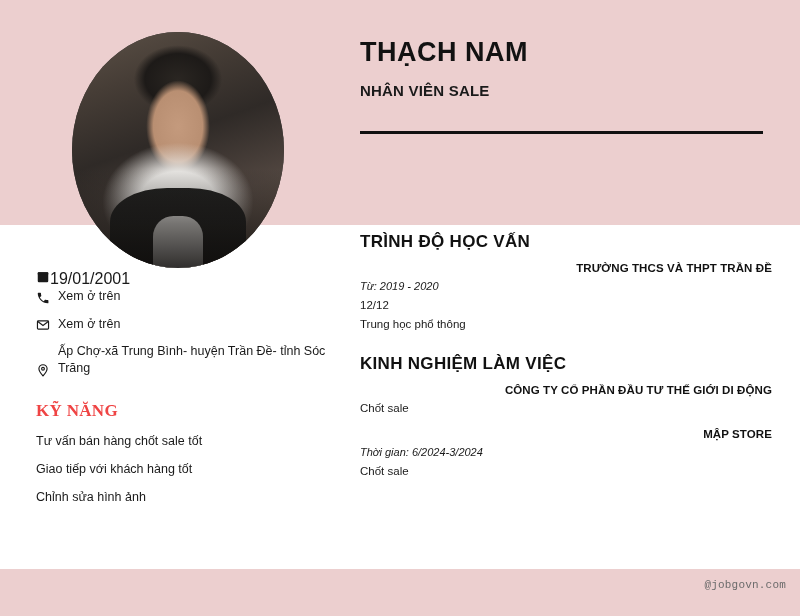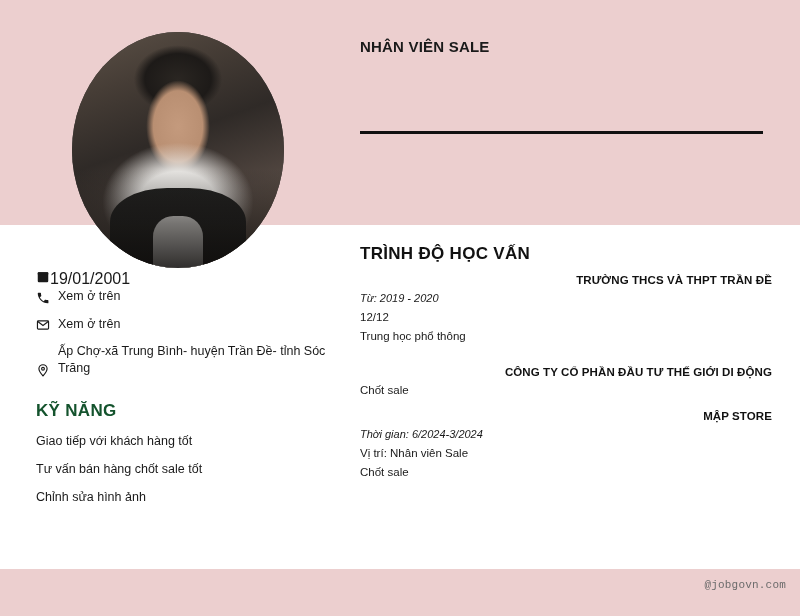--- a/index.html
+++ b/index.html
@@ -135,36 +135,37 @@
   .row-inline {
     display: flex;
     align-items: flex-start;
   }
   .col-a { width: 119px; flex: 0 0 119px; display: flex; }
   .col-b { display: flex; }
 
   .skills-title {
     font-size: 17px;
     font-weight: bold;
-    color: #14532d;
+    color: #ef4444;
     margin: 24px 0 12px 0;
     letter-spacing: 0.3px;
+    font-family: Liberation Serif, serif;
   }
   .skill-item {
     font-size: 12.5px;
     color: #1a1a1a;
     margin-bottom: 12px;
     line-height: 1.3;
   }
 
   
   .right-col {
     position: absolute;
     left: 360px;
-    top: 244px;
+    top: 232px;
     width: 412px;
   }
   .section-title {
     font-size: 17px;
     font-weight: bold;
     color: #111111;
     letter-spacing: 0.3px;
     margin: 0 0 10px 0;
   }
   .entry { margin-bottom: 14px; }
@@ -217,20 +218,21 @@
   <div class="header-band"></div>
 
   <div class="photo-wrap">
     <div class="photo">
       <div class="photo-torso"></div>
       <div class="photo-shirt"></div>
     </div>
   </div>
 
   <div class="header-text">
+    <h1 class="name">THẠCH NAM</h1>
     <div class="role">NHÂN VIÊN SALE</div>
   </div>
   <div class="header-rule"></div>
 
   <div class="left-col">
 
     <div class="contact-grid">
 
       <div class="row-inline">
         <div class="col-b">
@@ -271,48 +273,48 @@
             <circle cx="12" cy="10" r="2.4"></circle>
           </svg>
         </span>
         <span class="txt">Ấp Chợ-xã Trung Bình- huyện Trần Đề- tỉnh Sóc Trăng</span>
       </div>
 
     </div>
 
     <div class="skills-title">KỸ NĂNG</div>
     <div>
+      <div class="skill-item">Tư vấn bán hàng chốt sale tốt</div>
       <div class="skill-item">Giao tiếp với khách hàng tốt</div>
-      <div class="skill-item">Tư vấn bán hàng chốt sale tốt</div>
       <div class="skill-item">Chỉnh sửa hình ảnh</div>
     </div>
   </div>
 
   <div class="right-col">
 
     <div class="section-title">TRÌNH ĐỘ HỌC VẤN</div>
     <div class="entry">
       <div class="entry-title">TRƯỜNG THCS VÀ THPT TRẦN ĐỀ</div>
       <div class="entry-date">Từ: 2019 - 2020</div>
       <div class="entry-line">12/12</div>
       <div class="entry-line">Trung học phổ thông</div>
     </div>
 
     <div class="section-gap"></div>
 
+    <div class="section-title">KINH NGHIỆM LÀM VIỆC</div>
 
     <div class="entry">
       <div class="entry-title">CÔNG TY CỔ PHẦN ĐẦU TƯ THẾ GIỚI DI ĐỘNG</div>
       <div class="entry-line">Chốt sale</div>
     </div>
 
     <div class="entry">
       <div class="entry-title">MẬP STORE</div>
       <div class="entry-date">Thời gian: 6/2024-3/2024</div>
-      <div class="entry-line">Vị trí: Nhân viên Sale</div>
       <div class="entry-line">Chốt sale</div>
     </div>
 
   </div>
 
   <div class="footer-band"></div>
   <div class="watermark">@jobgovn.com</div>
 
 </div>
 

